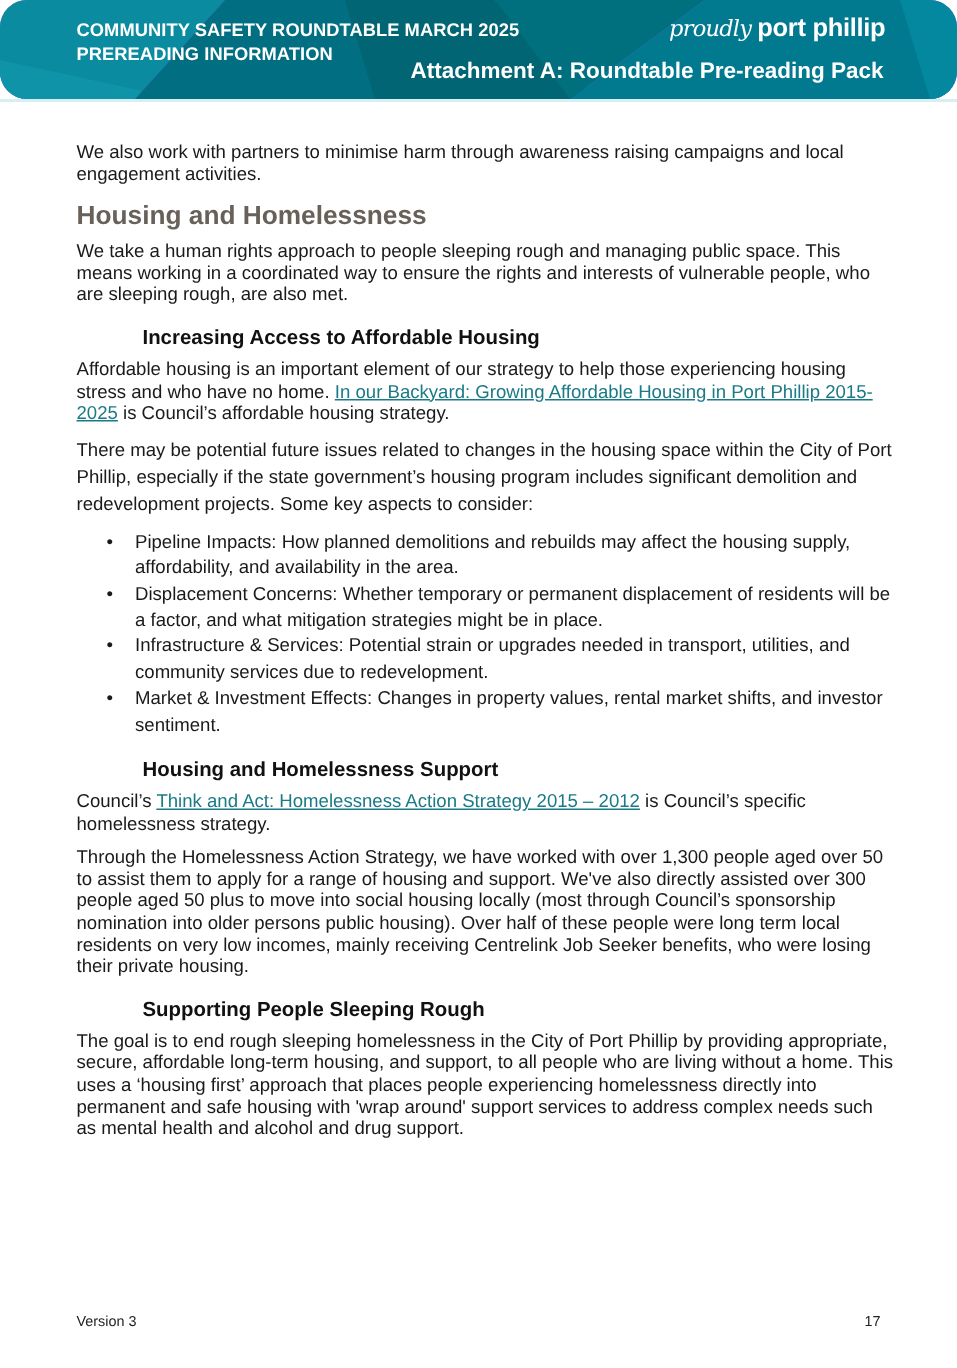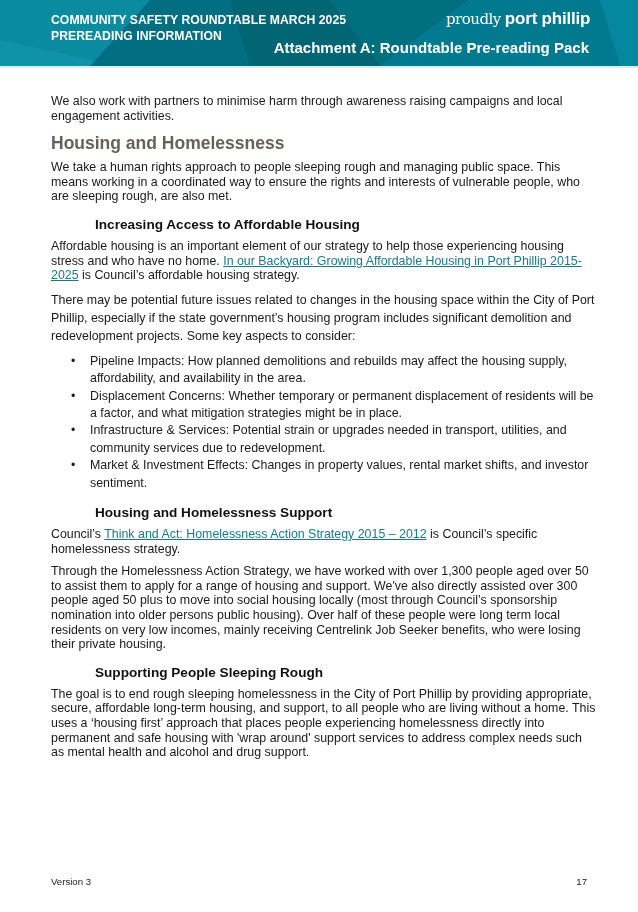--- a/index.html
+++ b/index.html
@@ -15,20 +15,21 @@
       font-family: "Liberation Sans", sans-serif;
       color: #1a1a1a;
     }
     .header {
       position: absolute;
       left: 0; top: 0;
       width: 638px;
       height: 66px;
       background: #8b5cf6;
       overflow: hidden;
+      border-radius: 18px;
     }
     .header svg.bg {
       position: absolute;
       left: 0; top: 0;
     }
     .header-line {
       position: absolute;
       left: 0; top: 66px;
       width: 638px;
       height: 2px;
@@ -47,20 +48,21 @@
     .header-title div { white-space: nowrap; }
     .logo {
       position: absolute;
       left: 446px;
       top: 9px;
       color: #ffffff;
       white-space: nowrap;
     }
     .logo .script {
       font-family: "DejaVu Serif", serif;
+      font-style: italic;
       font-size: 15px;
       letter-spacing: -0.5px;
       margin-right: 4px;
     }
     .logo .brand {
       font-weight: bold;
       font-size: 17px;
       letter-spacing: -0.2px;
     }
     .attachment {

